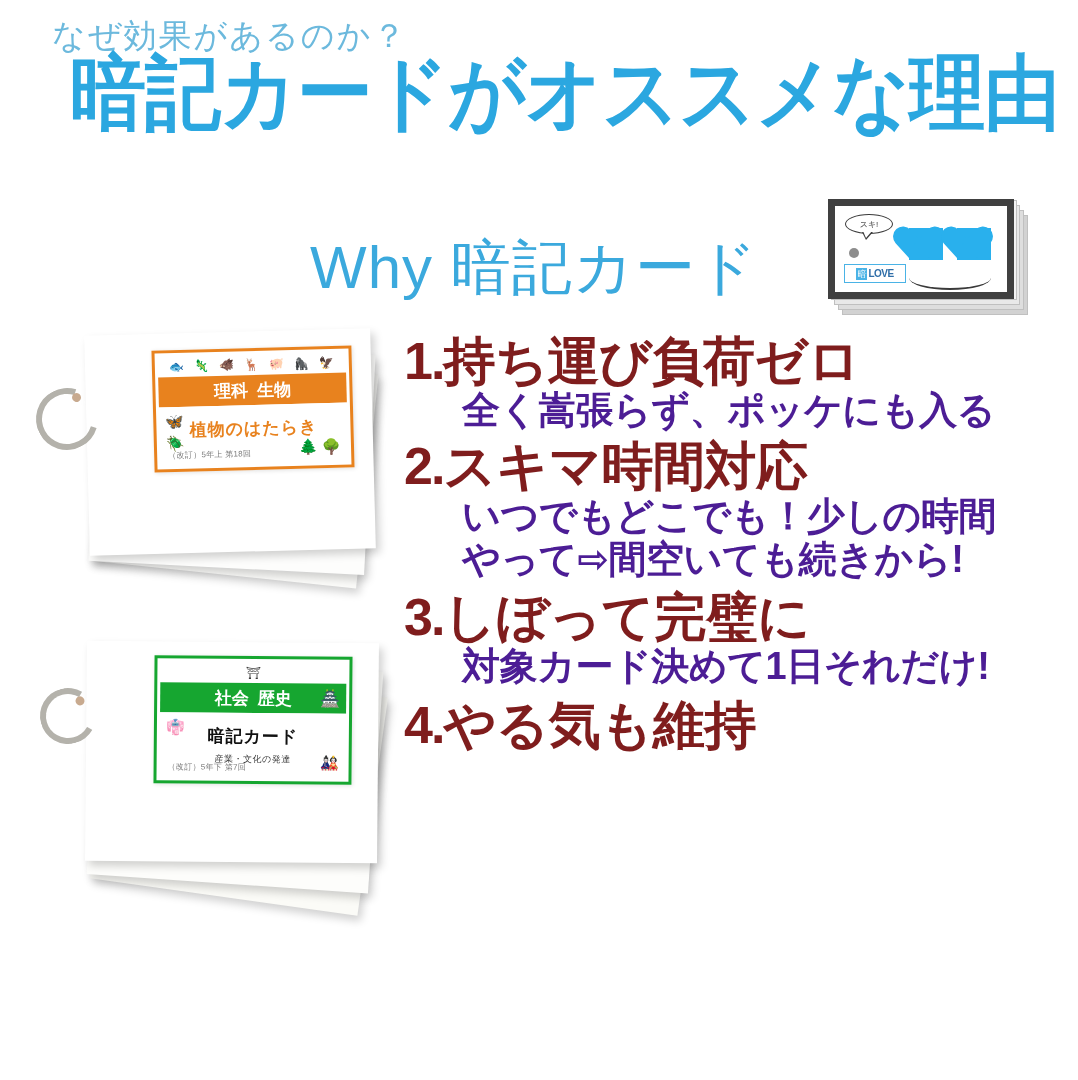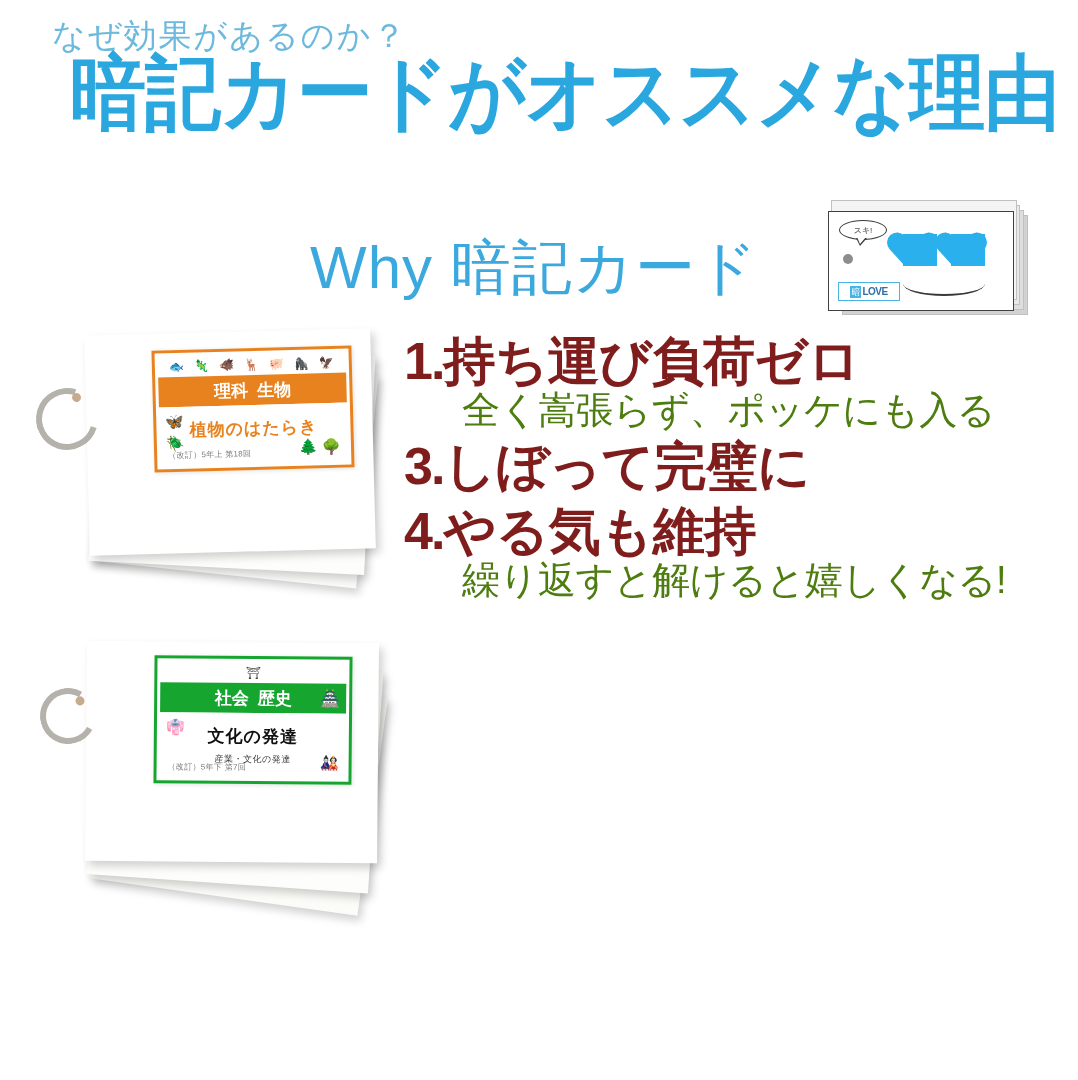--- a/index.html
+++ b/index.html
@@ -72,23 +72,23 @@
     background: #ffffff;
     border: 1px solid #b9b9b9;
     width: 186px;
     height: 100px;
   }
   .love-stack .s1 { left: 14px; top: 20px; background:#d2d2d2; border-color:#c0c0c0; }
   .love-stack .s2 { left: 10px; top: 15px; background:#dedede; border-color:#c0c0c0; }
   .love-stack .s3 { left: 6px;  top: 10px; background:#e9e9e9; border-color:#c0c0c0; }
   .love-stack .s4 { left: 3px;  top: 5px;  background:#f4f4f4; border-color:#c0c0c0; }
   .love-stack .front {
-    left: 0; top: 16px;
+    left: 0; top: 4px;
     background:#ffffff;
-    border:1px solid #404040;
+    border:7px solid #404040;
     overflow: visible;
   }
 
   .bubble {
     position: absolute;
     left: 10px; top: 8px;
     width: 48px; height: 20px;
     border: 1px solid #3a3a3a;
     border-radius: 50%;
     background: #fff;
@@ -330,22 +330,22 @@
     font-weight: 700;
     color: #7f1d1d;
     line-height: 1.08;
     letter-spacing: -0.5px;
     white-space: nowrap;
   }
   .benefit-head .num { letter-spacing: -2px; }
 
   .benefit-desc {
     font-size: 38px;
-    font-weight: 400;
-    color: #4d7c0f;
+    font-weight: 700;
+    color: #4c1d95;
     line-height: 1.14;
     letter-spacing: -0.5px;
     padding-left: 58px;
     white-space: nowrap;
   }
 
   #benefit-1 { margin-bottom: 6px; }
   #benefit-2 { margin-bottom: 8px; }
   #benefit-3 { margin-bottom: 8px; }
 </style>
@@ -419,41 +419,46 @@
           <span>⛩</span>
         </div>
         <div class="subject-bar">
           <span>社会</span>
           <span>歴史</span>
           <span class="bar-icon">🏯</span>
         </div>
         <div class="card-body">
           <span class="body-icon" style="left:6px; top:6px;">👘</span>
           <span class="body-icon" style="right:7px; bottom:6px;">🎎</span>
-          <div class="card-title">文化の発達</div>
+          <div class="card-title">暗記カード</div>
           <div class="card-sub">産業・文化の発達</div>
           <div class="card-meta">（改訂）5年下 第7回</div>
         </div>
       </div>
     </div>
   </div>
   <div class="ring" id="ring-history"></div>
 
   <div class="benefits">
 
     <div class="benefit" id="benefit-1">
       <div class="benefit-head"><span class="num">1.</span><span>持ち運び負荷ゼロ</span></div>
       <div class="benefit-desc">全く嵩張らず、ポッケにも入る</div>
     </div>
 
+    <div class="benefit" id="benefit-2">
+      <div class="benefit-head"><span class="num">2.</span><span>スキマ時間対応</span></div>
+      <div class="benefit-desc">いつでもどこでも！少しの時間</div>
+      <div class="benefit-desc">やって⇨間空いても続きから!</div>
+    </div>
 
     <div class="benefit" id="benefit-3">
       <div class="benefit-head"><span class="num">3.</span><span>しぼって完璧に</span></div>
+      <div class="benefit-desc">対象カード決めて1日それだけ!</div>
     </div>
 
     <div class="benefit" id="benefit-4">
       <div class="benefit-head"><span class="num">4.</span><span>やる気も維持</span></div>
-      <div class="benefit-desc">繰り返すと解けると嬉しくなる!</div>
     </div>
 
   </div>
 
 </div>
 
 </body></html>

